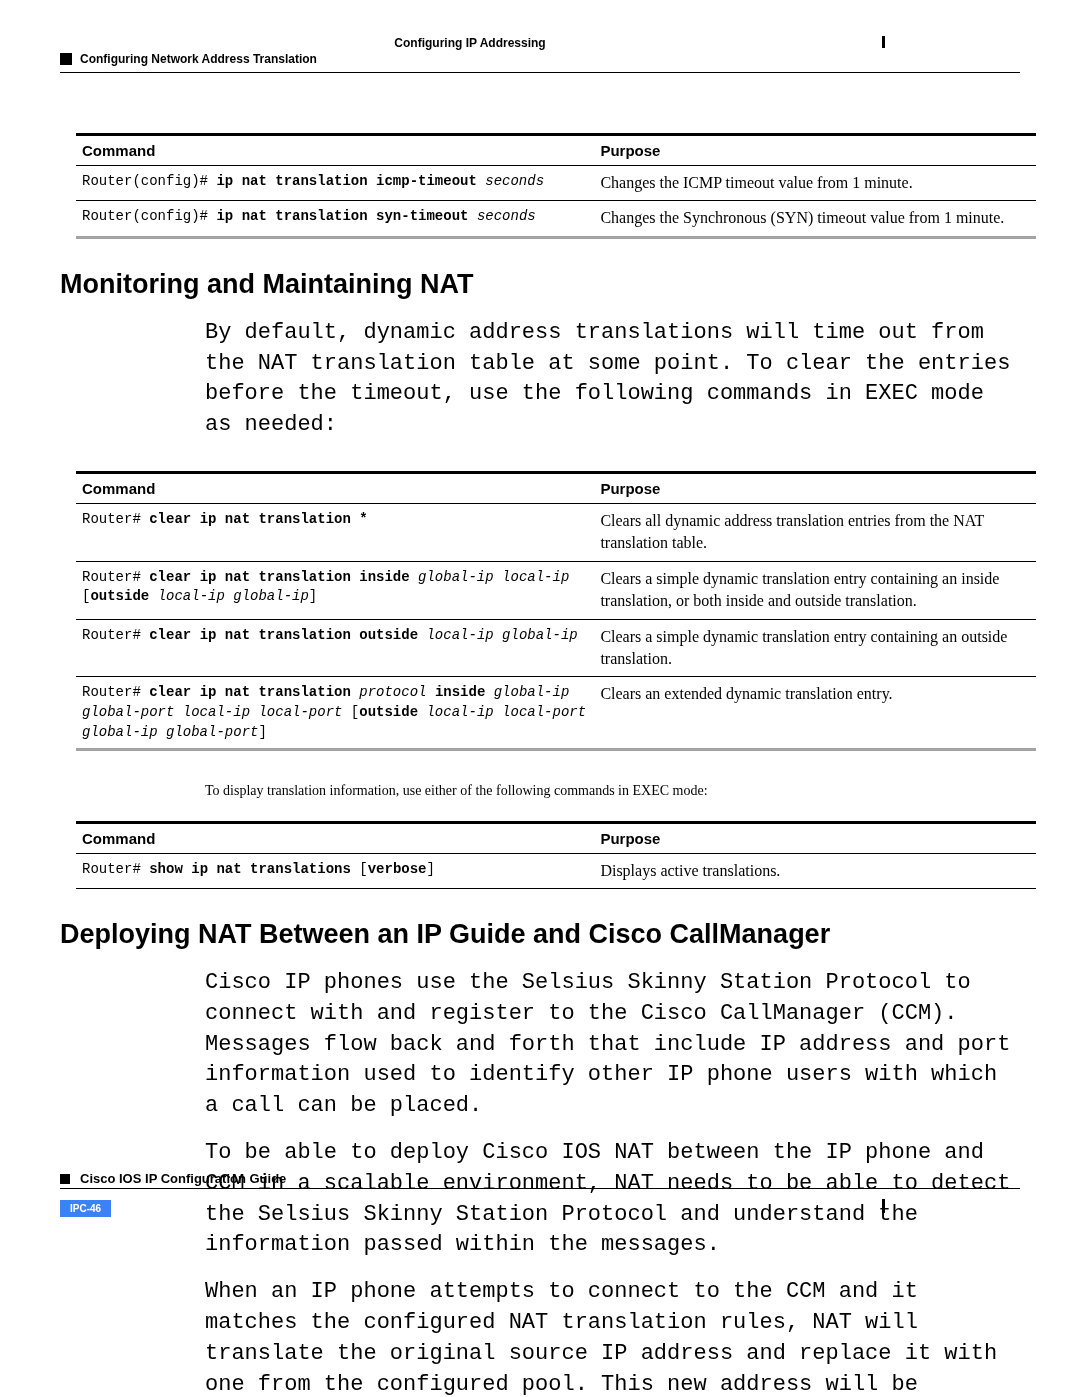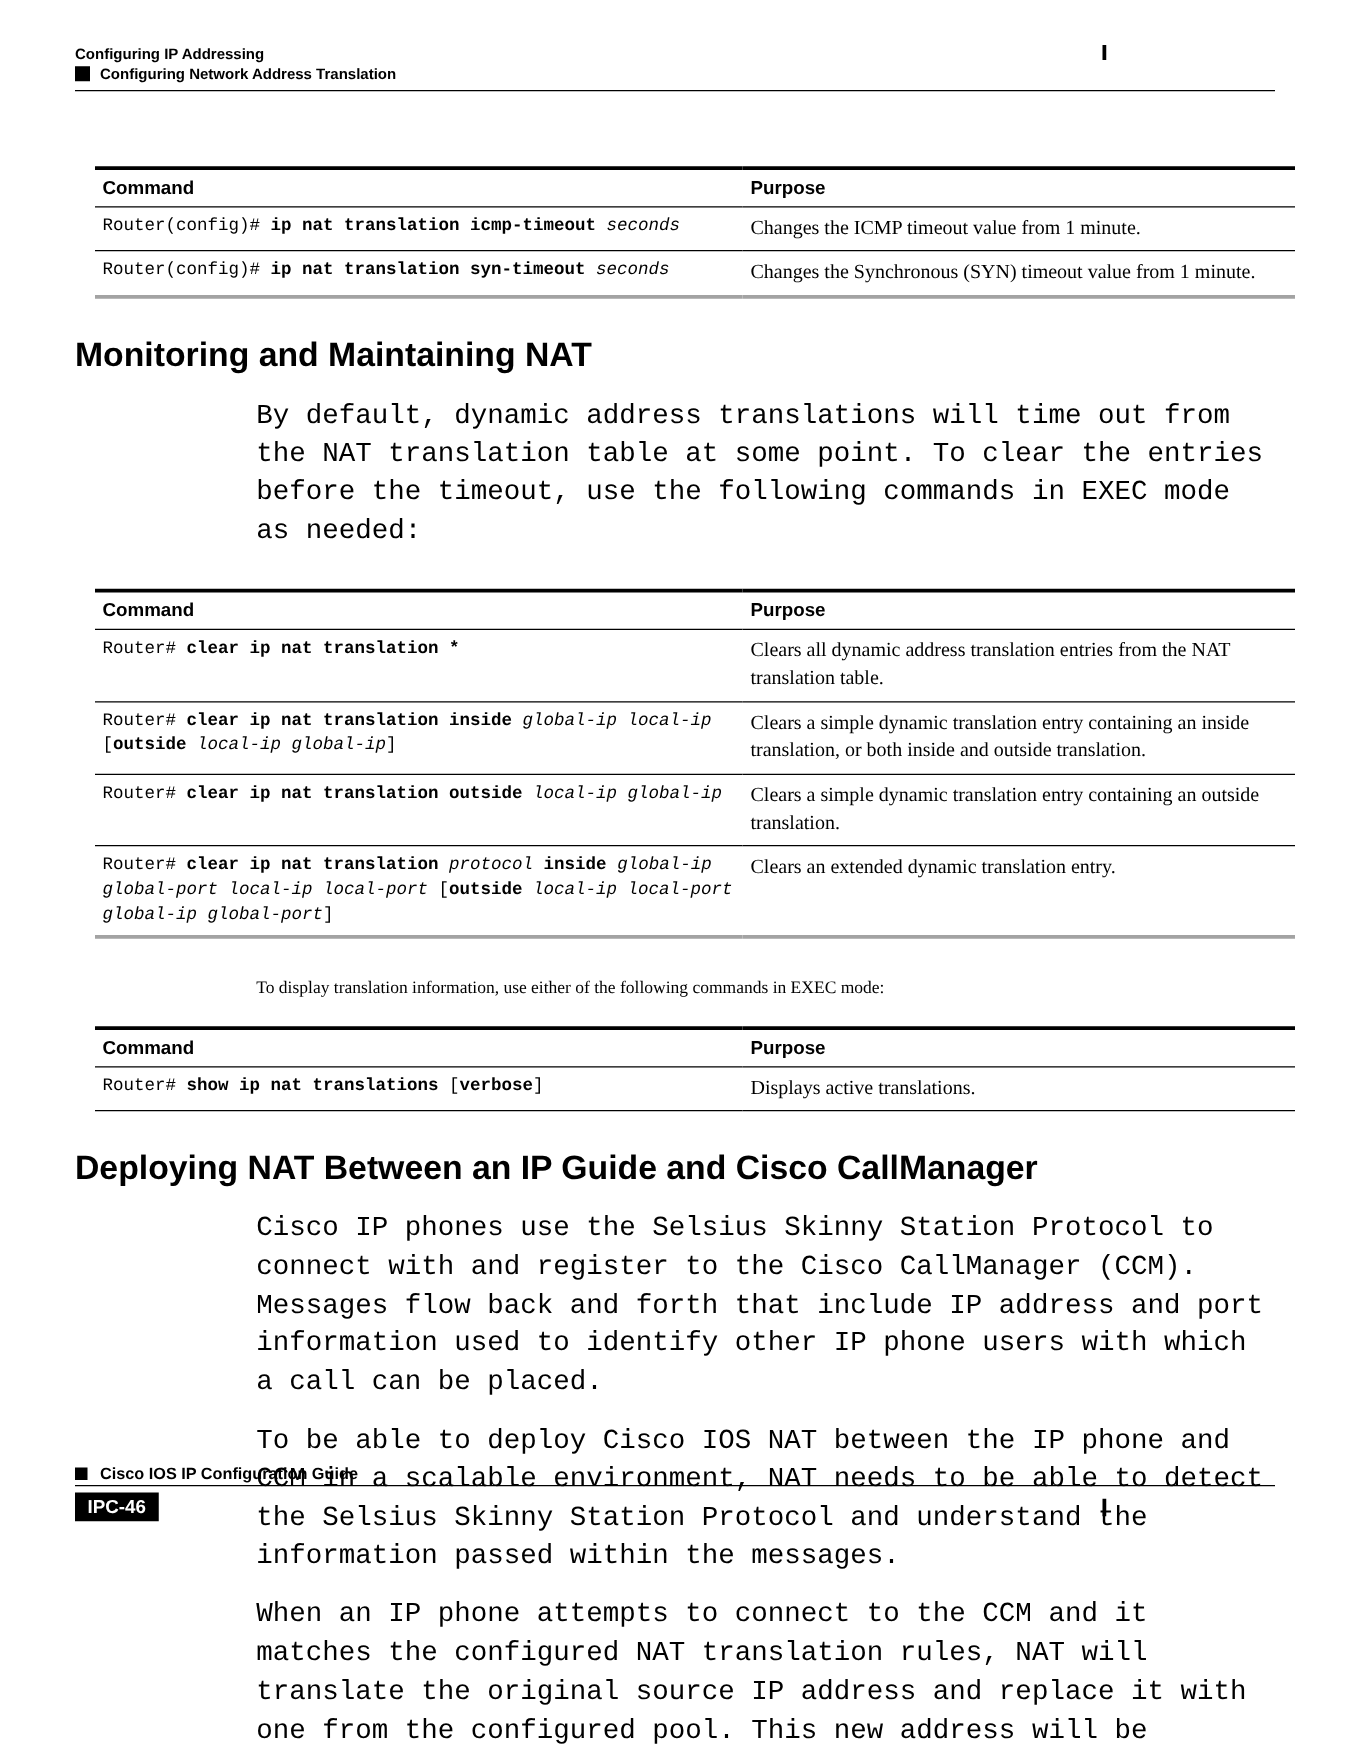--- a/index.html
+++ b/index.html
@@ -8,21 +8,21 @@
     height: 1397px;
     background: #fff;
     font-family: "Times New Roman", Times, serif;
     position: relative;
     color: #000;
   }
   .page {
     padding: 36px 60px 0 60px;
   }
   .header-right {
-    text-align: left;
+    text-align: center;
     font-family: Arial, Helvetica, sans-serif;
     font-weight: bold;
     font-size: 12px;
     margin-bottom: 2px;
     padding-right: 140px;
   }
   .header-right-bar {
     position: absolute;
     top: 36px;
     right: 195px;
@@ -117,25 +117,25 @@
   }
   .footer-rule {
     border: none;
     border-top: 1.5px solid #000;
     margin-top: 2px;
   }
   .page-num {
     position: absolute;
     bottom: 180px;
     left: 60px;
-    background: #000000;
+    background: #3b82f6;
     color: #fff;
     font-family: Arial, Helvetica, sans-serif;
     font-weight: bold;
-    font-size: 15px;
+    font-size: 10px;
     padding: 3px 10px;
   }
   .right-tick {
     position: absolute;
     bottom: 184px;
     right: 195px;
     width: 3px;
     height: 14px;
     background: #000;
   }

